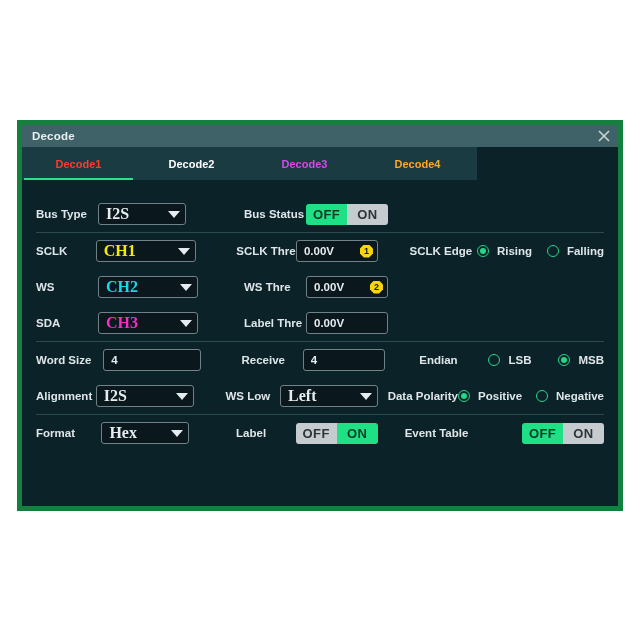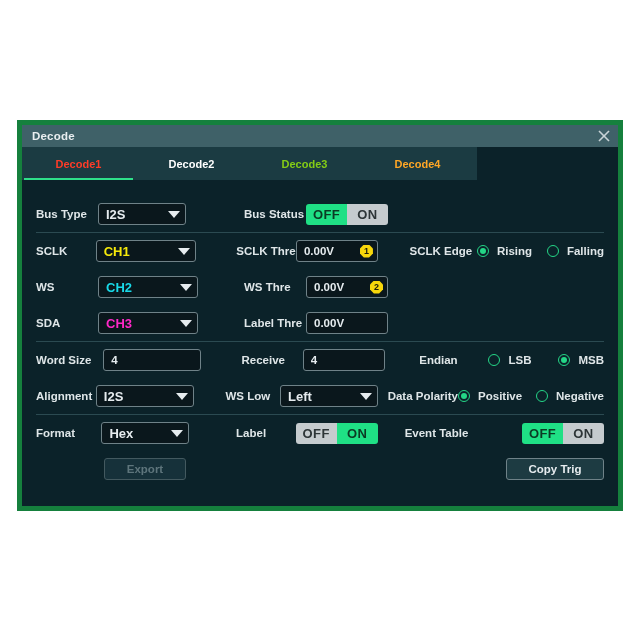--- a/index.html
+++ b/index.html
@@ -141,26 +141,27 @@
     border: 1px solid #6f8288;
     border-radius: 3px;
     box-sizing: border-box;
     display: flex;
     align-items: center;
     padding: 0 5px 0 7px;
     cursor: pointer;
     position: relative;
   }
   .dropdown .dd-val {
-    font-size: 13px;
+    font-size: 16px;
     font-weight: bold;
     color: #e6ecef;
     flex: 1;
     white-space: nowrap;
     overflow: hidden;
+    font-family: Liberation Serif, serif;
   }
   .caret {
     width: 0; height: 0;
     border-left: 6px solid transparent;
     border-right: 6px solid transparent;
     border-top: 7px solid #e6ecef;
     margin-left: 4px;
     flex: none;
   }
 
@@ -296,21 +297,21 @@
     </div>
 
     <div class="tabbar">
       <div class="tabbar-bg"></div>
       <div class="tab active" id="tab0" style="color: rgb(255, 60, 40);">
         <span>Decode1</span>
       </div>
       <div class="tab" id="tab1" style="color: #ffffff; align-items: center;">
         <span>Decode2</span>
       </div>
-      <div class="tab" id="tab2" style="color: #84cc16;">
+      <div class="tab" id="tab2" style="color: #d946ef;">
         <span>Decode3</span>
       </div>
       <div class="tab" id="tab3" style="color: rgb(255, 167, 38);">
         <span>Decode4</span>
       </div>
     </div>
 
     <div class="body">
 
       <div class="row">
@@ -479,22 +480,16 @@
           <div class="seg on">ON</div>
         </div>
         <div style="width:28px"></div>
         <div class="lbl" style="width:122px">Event Table</div>
         <div class="toggle">
           <div class="seg on">OFF</div>
           <div class="seg off">ON</div>
         </div>
       </div>
 
-      <div class="row">
-        <div style="width:68px"></div>
-        <div class="btn disabled" style="width:82px">Export</div>
-        <div class="spacer"></div>
-        <div class="btn" style="width:98px">Copy Trig</div>
-      </div>
 
     </div>
   </div>
 </div>
 
 </body></html>

